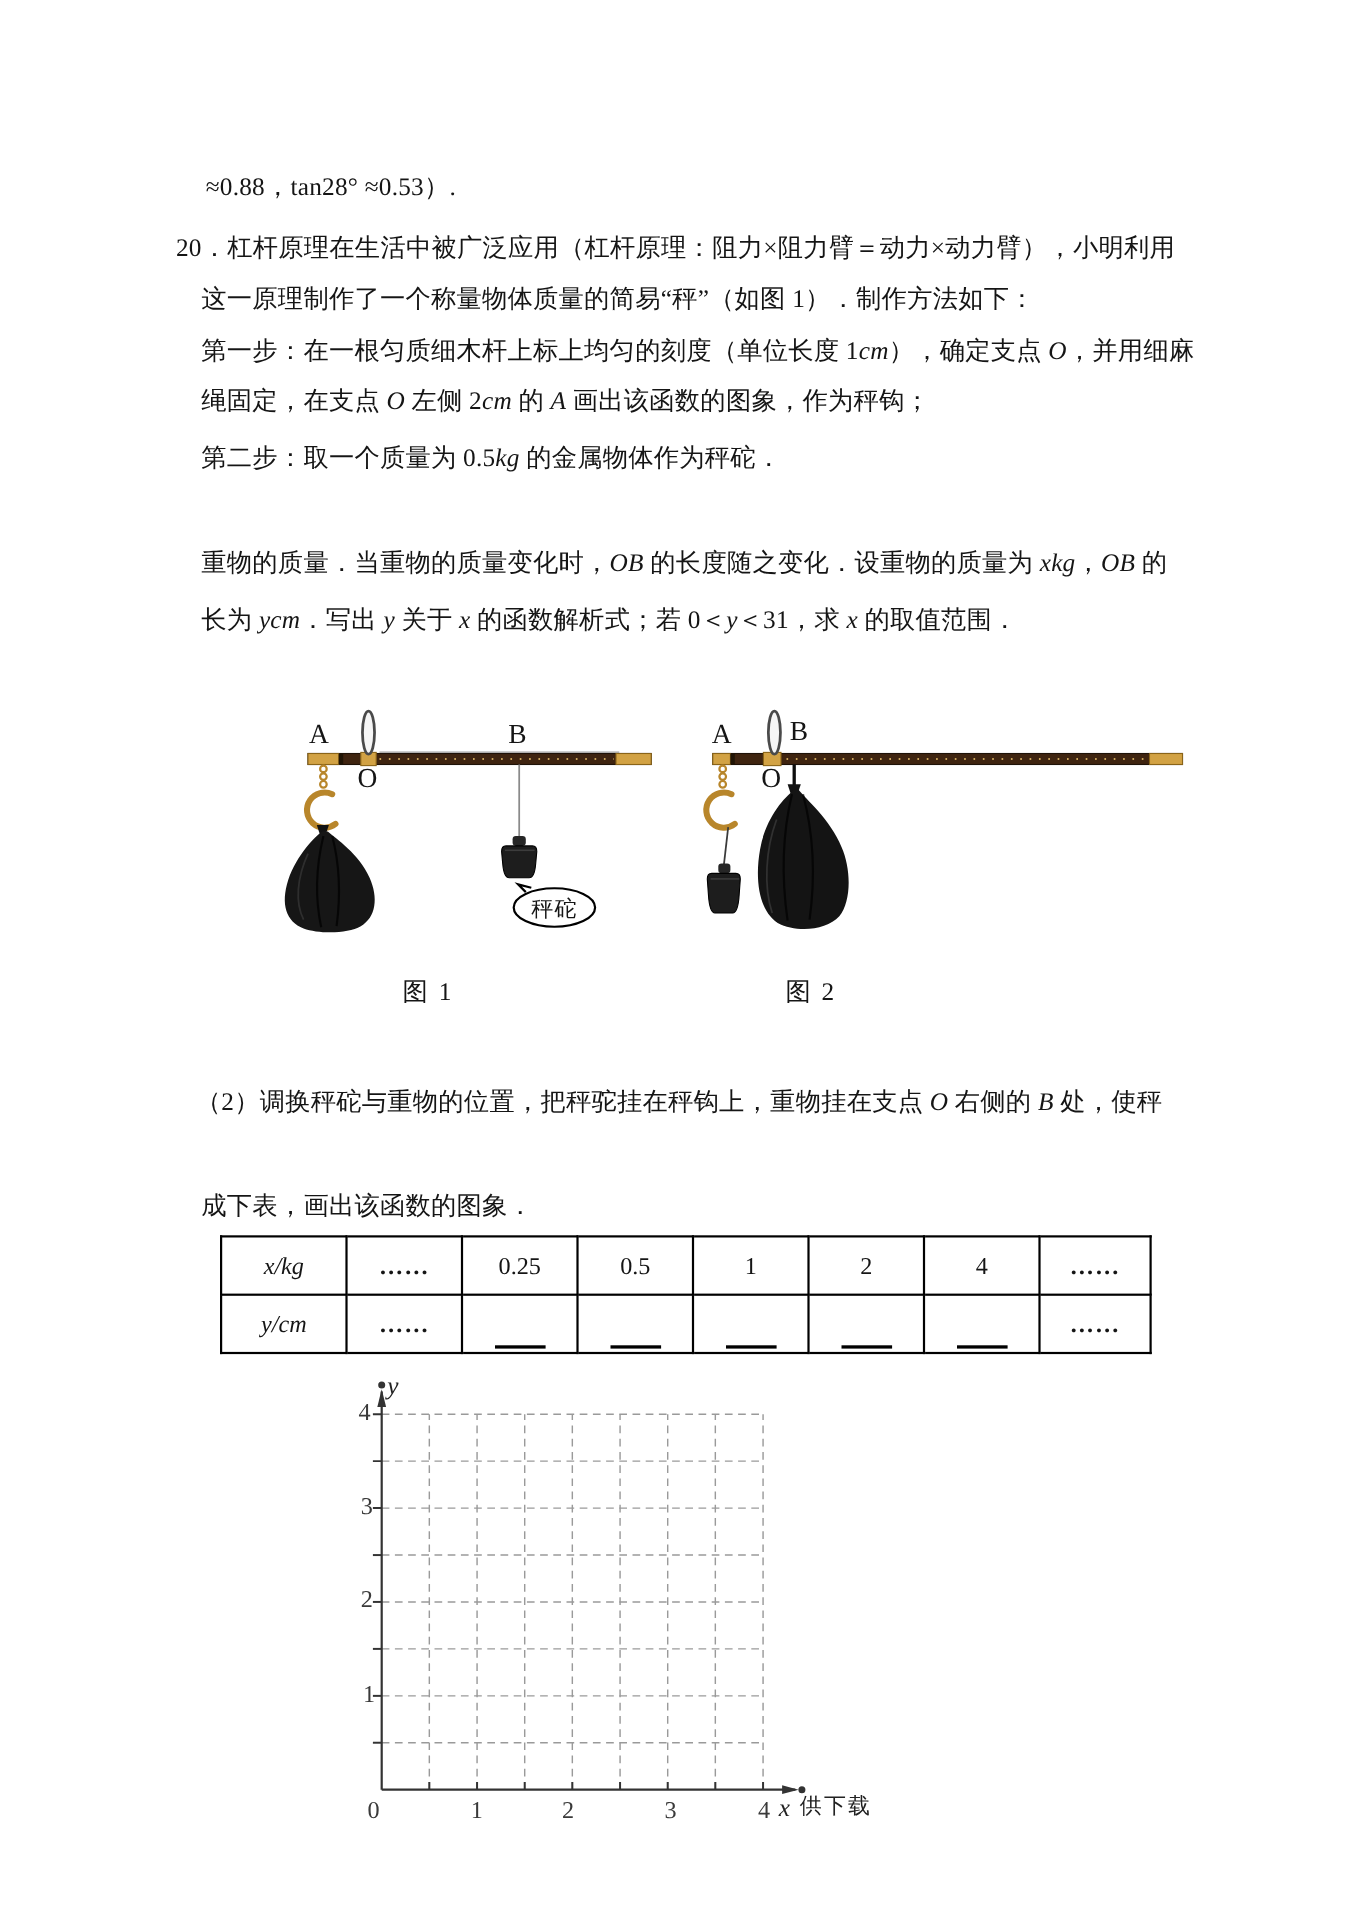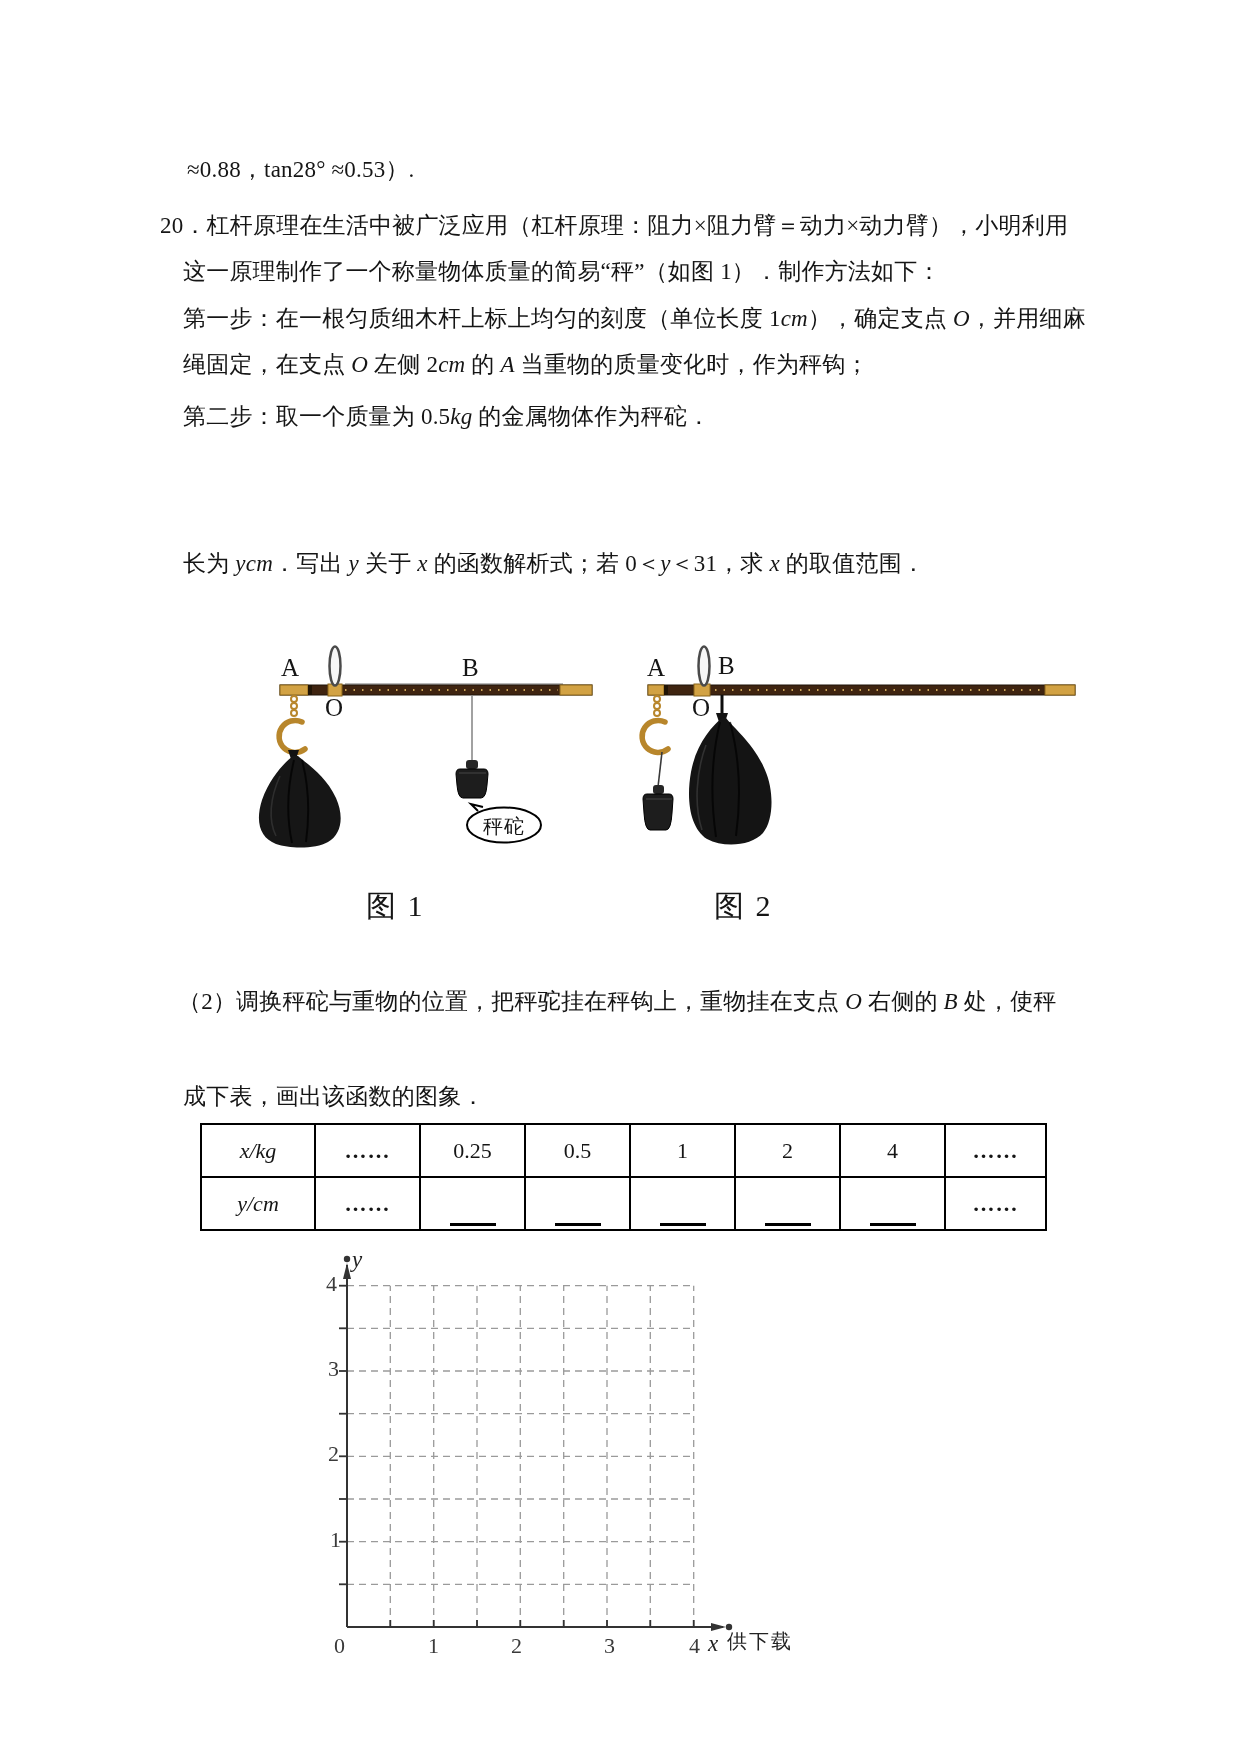--- a/index.html
+++ b/index.html
@@ -1,43 +1,44 @@
 <!DOCTYPE html>
 <html><head>
 <meta charset="utf-8">
 <style>
   html,body{margin:0;padding:0;background:#fff;}
   #page{position:relative;width:1240px;height:1716px;background:#ffffff;
         font-family:"Liberation Serif",serif;color:#151515;overflow:hidden;}
   .tline{position:absolute;font-size:23px;line-height:27px;white-space:nowrap;letter-spacing:.2px;}
   .it{font-style:italic;}
   .flabel{position:absolute;font-size:25px;white-space:nowrap;}
-  .cap{position:absolute;font-size:30px;letter-spacing:2px;white-space:nowrap;}
+  .cap{position:absolute;font-size:23px;letter-spacing:2px;white-space:nowrap;}
   .bubble-text{position:absolute;font-size:20px;letter-spacing:1px;text-align:center;}
   .figsvg{position:absolute;}
   .dtable{position:absolute;left:200px;top:1123px;border-collapse:collapse;table-layout:fixed;}
   .dtable td{border:2px solid #000;height:51px;text-align:center;vertical-align:middle;
              font-size:22px;padding:0;overflow:hidden;}
   .dots{font-weight:bold;letter-spacing:1px;font-size:20px;}
   .bl{display:inline-block;width:46px;height:0;border-bottom:3px solid #000;position:relative;top:15px;}
   .gl{position:absolute;font-size:22px;color:#3a3a3a;white-space:nowrap;}
   .axis-var{position:absolute;font-size:23px;font-style:italic;color:#222;}
   .watermark{position:absolute;font-size:20px;color:#222;letter-spacing:2px;white-space:nowrap;text-align:right;}
 </style>
 </head>
 <body>
 
 <div id="page">
 
   <div class="tline" style="left:187px;top:156px"><span>≈0.88，tan28° ≈0.53）.</span></div>
   <div class="tline" style="left:160px;top:212px"><span>20．杠杆原理在生活中被广泛应用（杠杆原理：阻力×阻力臂＝动力×动力臂），小明利用</span></div>
   <div class="tline" style="left:183px;top:258px"><span>这一原理制作了一个称量物体质量的简易“秤”（如图 1）．制作方法如下：</span></div>
   <div class="tline" style="left:183px;top:305px"><span>第一步：在一根匀质细木杆上标上均匀的刻度（单位长度 1</span><span class="it">cm</span><span>），确定支点 </span><span class="it">O</span><span>，并用细麻</span></div>
-  <div class="tline" style="left:183px;top:351px"><span>绳固定，在支点 </span><span class="it">O</span><span> 左侧 2</span><span class="it">cm</span><span> 的 </span><span class="it">A</span><span> 当重物的质量变化时，作为秤钩；</span></div>
+  <div class="tline" style="left:183px;top:351px"><span>绳固定，在支点 </span><span class="it">O</span><span> 左侧 2</span><span class="it">cm</span><span> 的 </span><span class="it">A</span><span> 画出该函数的图象，作为秤钩；</span></div>
   <div class="tline" style="left:183px;top:403px"><span>第二步：取一个质量为 0.5</span><span class="it">kg</span><span> 的金属物体作为秤砣．</span></div>
+  <div class="tline" style="left:183px;top:498px"><span>重物的质量．当重物的质量变化时，</span><span class="it">OB</span><span> 的长度随之变化．设重物的质量为 </span><span class="it">xkg</span><span>，</span><span class="it">OB</span><span> 的</span></div>
   <div class="tline" style="left:183px;top:550px"><span>长为 </span><span class="it">ycm</span><span>．写出 </span><span class="it">y</span><span> 关于 </span><span class="it">x</span><span> 的函数解析式；若 0＜</span><span class="it">y</span><span>＜31，求 </span><span class="it">x</span><span> 的取值范围．</span></div>
   <div class="tline" style="left:178px;top:988px"><span>（2）调换秤砣与重物的位置，把秤驼挂在秤钩上，重物挂在支点 </span><span class="it">O</span><span> 右侧的 </span><span class="it">B</span><span> 处，使秤</span></div>
   <div class="tline" style="left:183px;top:1083px"><span>成下表，画出该函数的图象．</span></div>
 
   <svg class="figsvg" style="left:250px;top:580px" width="360" height="290" viewBox="0 0 360 290">
 
     <rect x="95" y="103" width="218" height="5" fill="#b9b9b9"></rect>
 
     <rect x="30" y="105" width="312" height="10" fill="#3f2410" stroke="#1e1208" stroke-width="1"></rect>
     <rect x="30" y="105" width="28" height="10" fill="#d2a244" stroke="#8a6418" stroke-width="1"></rect>

